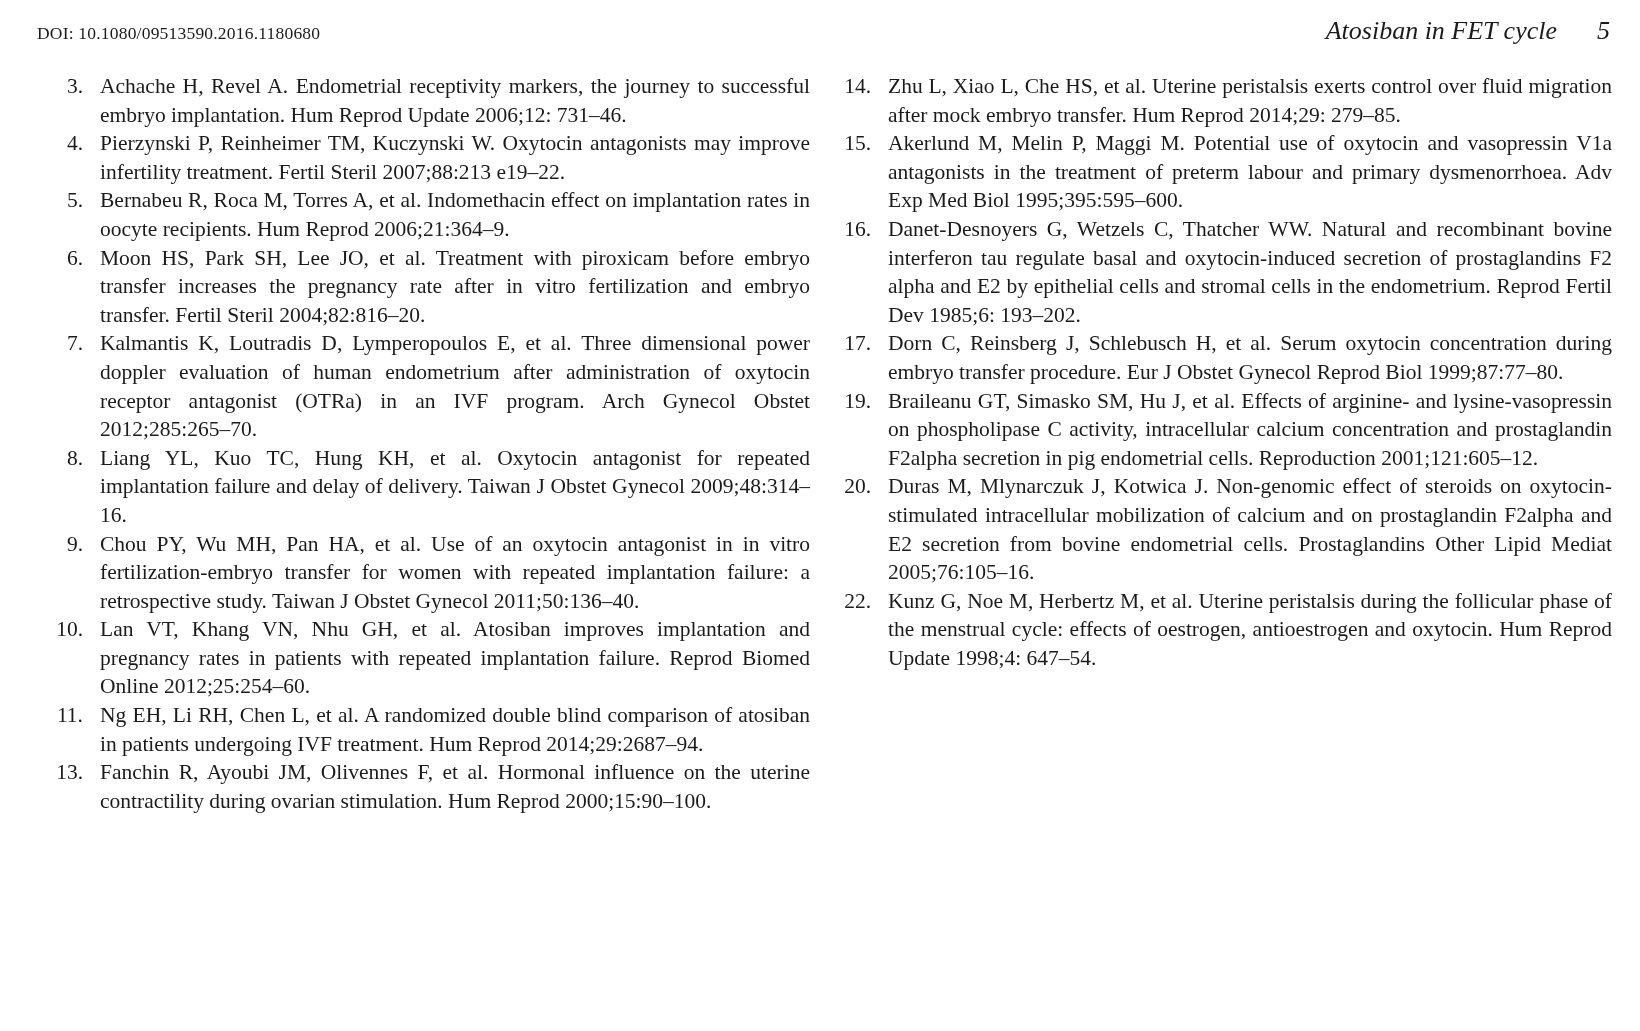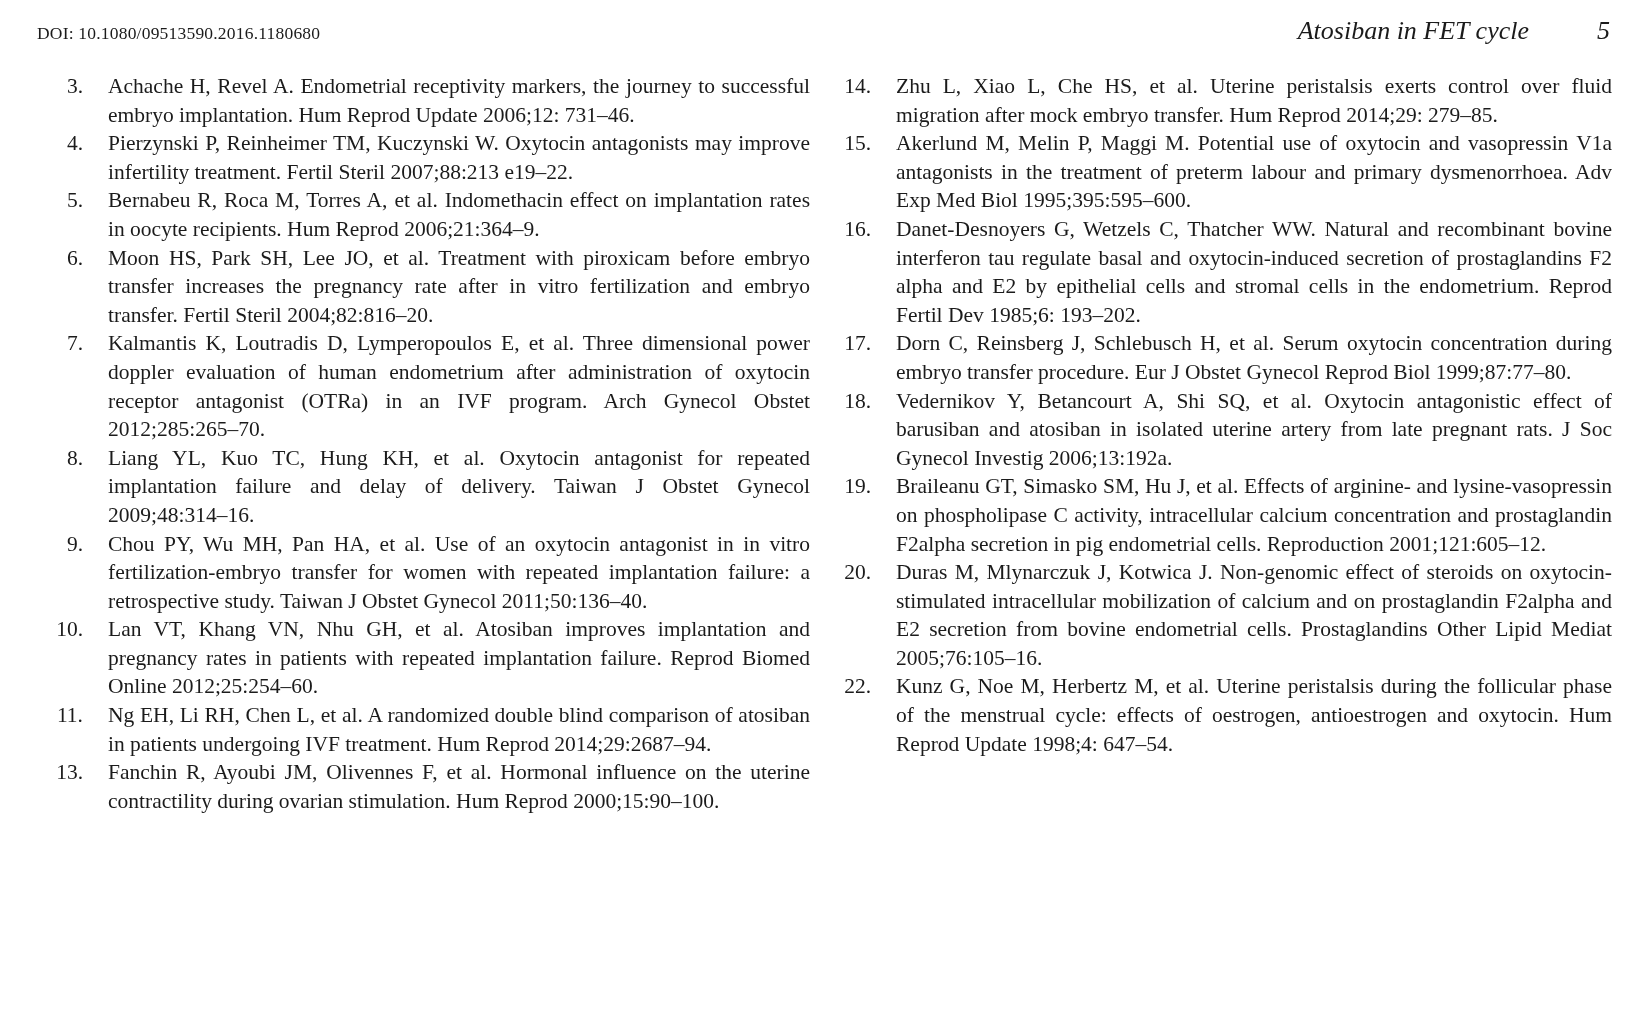--- a/index.html
+++ b/index.html
@@ -27,21 +27,20 @@
   }
   .doi {
     font-size: 17.5px;
     letter-spacing: 0.2px;
     white-space: nowrap;
   }
   .head-right {
     display: flex;
     align-items: baseline;
     white-space: nowrap;
-    gap: 28px;
   }
   .running-head {
     font-style: italic;
     font-size: 26px;
   }
   .page-num {
     font-style: italic;
     font-size: 26px;
     margin-left: 40px;
   }
@@ -60,21 +59,21 @@
     font-size: 21.5px;
     line-height: 28.6px;
   }
   .ref-num {
     flex: none;
     width: 39px;
     text-align: right;
   }
   .ref-text {
     flex: 1;
-    margin-left: 25px;
+    margin-left: 17px;
     text-align: justify;
   }
 </style>
 </head>
 <body>
 
 <div class="page">
 
   <div class="header">
     <span class="doi">DOI: 10.1080/09513590.2016.1180680</span>
@@ -151,24 +150,20 @@
   <div class="ref">
     <span class="ref-num">16.</span>
     <span class="ref-text">Danet-Desnoyers G, Wetzels C, Thatcher WW. Natural and recombinant bovine interferon tau regulate basal and oxytocin-induced secretion of prostaglandins F2 alpha and E2 by epithelial cells and stromal cells in the endometrium. Reprod Fertil Dev 1985;6: 193–202.</span>
   </div>
 
   <div class="ref">
     <span class="ref-num">17.</span>
     <span class="ref-text">Dorn C, Reinsberg J, Schlebusch H, et al. Serum oxytocin concentration during embryo transfer procedure. Eur J Obstet Gynecol Reprod Biol 1999;87:77–80.</span>
   </div>
 
-  <div class="ref">
-    <span class="ref-num">18.</span>
-    <span class="ref-text">Vedernikov Y, Betancourt A, Shi SQ, et al. Oxytocin antagonistic effect of barusiban and atosiban in isolated uterine artery from late pregnant rats. J Soc Gynecol Investig 2006;13:192a.</span>
-  </div>
 
   <div class="ref">
     <span class="ref-num">19.</span>
     <span class="ref-text">Braileanu GT, Simasko SM, Hu J, et al. Effects of arginine- and lysine-vasopressin on phospholipase C activity, intracellular calcium concentration and prostaglandin F2alpha secretion in pig endometrial cells. Reproduction 2001;121:605–12.</span>
   </div>
 
   <div class="ref">
     <span class="ref-num">20.</span>
     <span class="ref-text">Duras M, Mlynarczuk J, Kotwica J. Non-genomic effect of steroids on oxytocin-stimulated intracellular mobilization of calcium and on prostaglandin F2alpha and E2 secretion from bovine endometrial cells. Prostaglandins Other Lipid Mediat 2005;76:105–16.</span>
   </div>

